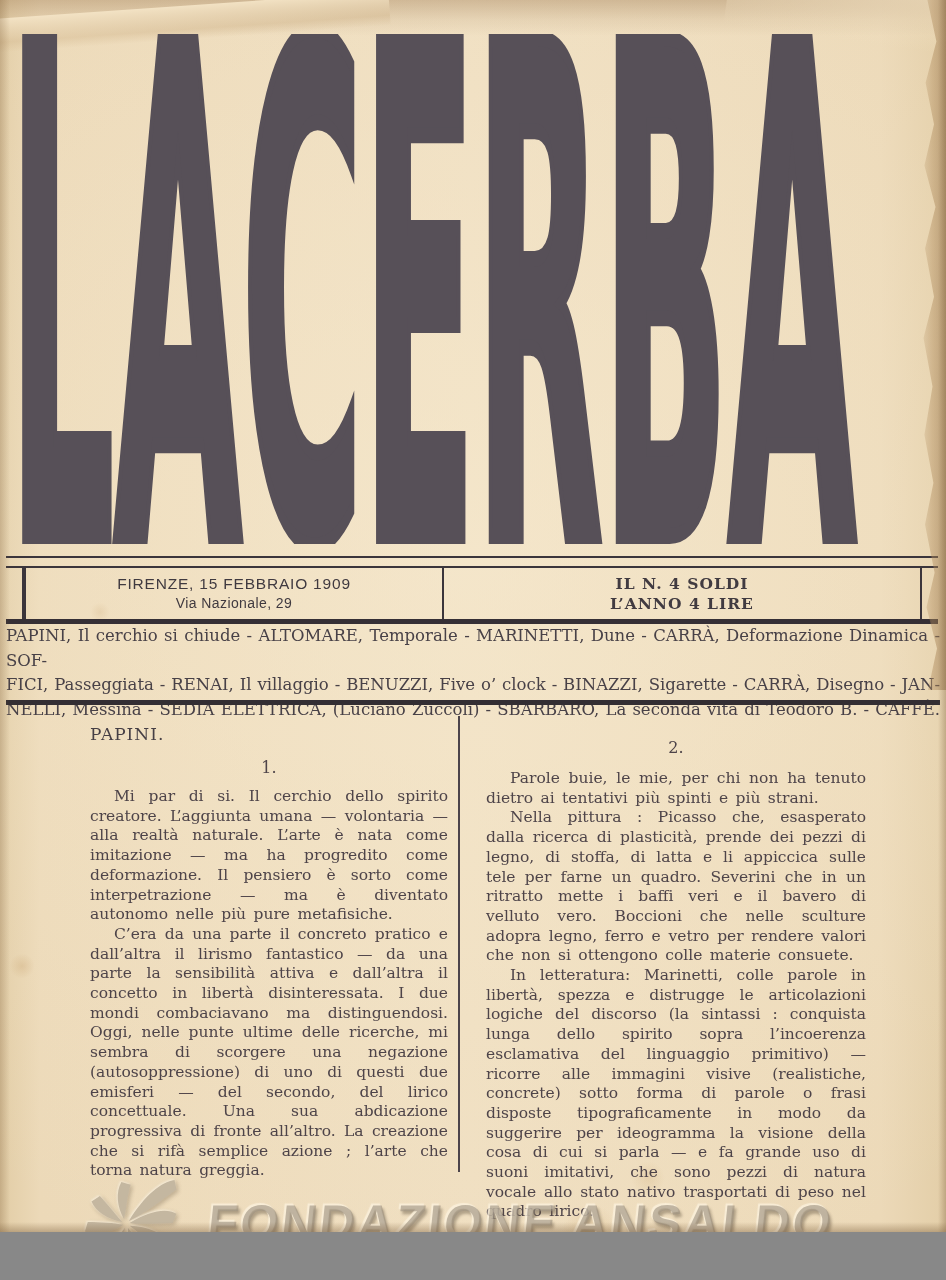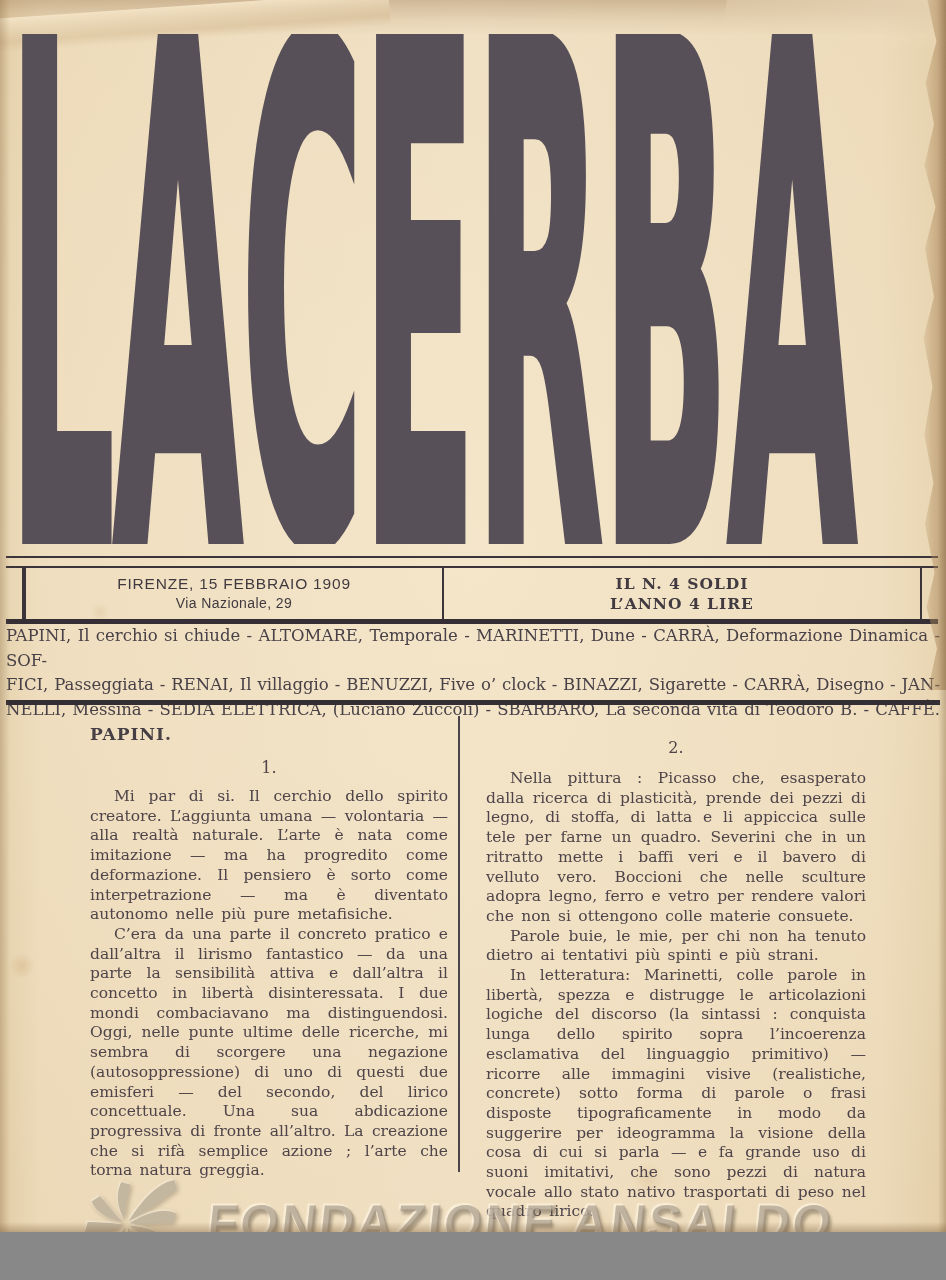--- a/index.html
+++ b/index.html
@@ -63,21 +63,21 @@
   
   .toc{position:absolute;left:6px;top:624px;width:934px;
     font-size:16.5px;line-height:24.5px;color:#484147;}
   .toc .toc-line{text-align:justify;text-align-last:justify;}
   .rule-under-toc{position:absolute;left:6px;top:700px;width:934px;height:5px;background:#332e33;}
 
   
   .col-left{position:absolute;left:90px;top:712px;width:358px;}
   .col-right{position:absolute;left:486px;top:712px;width:380px;}
   .column-divider{position:absolute;left:458px;top:716px;width:2px;height:456px;background:#4c444b;}
-  .byline{margin-top:12px;font-weight:bold;font-size:17px;letter-spacing:1px;color:#463f45;}
+  .byline{margin-top:12px;font-weight:normal;font-size:17px;letter-spacing:1px;color:#463f45;}
   .article-title{margin-top:10px;width:345px;height:40px;}
   .article-title svg{display:block;width:100%;height:100%;}
   .article-title text{fill:#4b444b;stroke:#4b444b;stroke-width:.8;
     font-family:"DejaVu Sans","Liberation Sans",sans-serif;font-weight:bold;}
   .secnum{text-align:center;font-size:16px;color:#4e4449;margin:14px 0 10px 0;}
   .col-right .secnum{margin:26px 0 12px 0;}
   .body-par{margin:0;text-align:justify;text-indent:24px;
     font-size:15.5px;line-height:19.7px;word-spacing:2.5px;color:#4e4449;}
 
   
@@ -133,22 +133,22 @@
     <div class="byline">PAPINI.</div>
     <div class="secnum">1.</div>
     <p class="body-par">Mi par di si. Il cerchio dello spirito creatore. L’aggiunta umana — volontaria — alla realtà naturale. L’arte è nata come imitazione — ma ha progredito come deformazione. Il pensiero è sorto come interpetrazione — ma è diventato autonomo nelle più pure metafisiche.</p>
     <p class="body-par">C’era da una parte il concreto pratico e dall’altra il lirismo fantastico — da una parte la sensibilità attiva e dall’altra il concetto in libertà disinteressata. I due mondi combaciavano ma distinguendosi. Oggi, nelle punte ultime delle ricerche, mi sembra di scorgere una negazione (autosoppressione) di uno di questi due emisferi — del secondo, del lirico concettuale. Una sua abdicazione progressiva di fronte all’altro. La creazione che si rifà semplice azione ; l’arte che torna natura greggia.</p>
   </div>
 
   <div class="column-divider"></div>
 
   <div class="col-right">
     <div class="secnum">2.</div>
+    <p class="body-par">Parole buie, le mie, per chi non ha tenuto dietro ai tentativi più spinti e più strani.</p>
     <p class="body-par">Nella pittura : Picasso che, esasperato dalla ricerca di plasticità, prende dei pezzi di legno, di stoffa, di latta e li appiccica sulle tele per farne un quadro. Severini che in un ritratto mette i baffi veri e il bavero di velluto vero. Boccioni che nelle sculture adopra legno, ferro e vetro per rendere valori che non si ottengono colle materie consuete.</p>
-    <p class="body-par">Parole buie, le mie, per chi non ha tenuto dietro ai tentativi più spinti e più strani.</p>
     <p class="body-par">In letteratura: Marinetti, colle parole in libertà, spezza e distrugge le articolazioni logiche del discorso (la sintassi : conquista lunga dello spirito sopra l’incoerenza esclamativa del linguaggio primitivo) — ricorre alle immagini visive (realistiche, concrete) sotto forma di parole o frasi disposte tipograficamente in modo da suggerire per ideogramma la visione della cosa di cui si parla — e fa grande uso di suoni imitativi, che sono pezzi di natura vocale allo stato nativo trasportati di peso nel quadro lirico.</p>
   </div>
 
   <div class="watermark">
     <svg class="wm-logo" viewBox="-60 -60 120 120">
       <g fill="#b5a996">
         <g>
           <path d="M3,-2 C 20,-30 38,-44 52,-46 L 54,-36 C 40,-26 20,-10 3,-2 Z"></path>
           <path d="M4,0 C 26,-14 44,-16 54,-10 L 50,0 C 34,0 16,2 4,0 Z"></path>
           <path d="M4,3 C 26,4 42,12 48,24 L 38,30 C 26,18 12,10 4,3 Z"></path>

